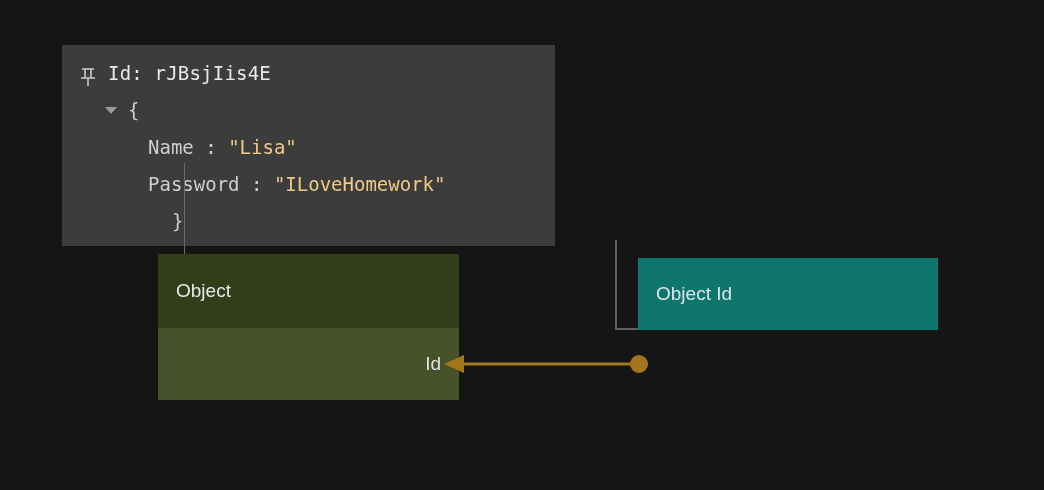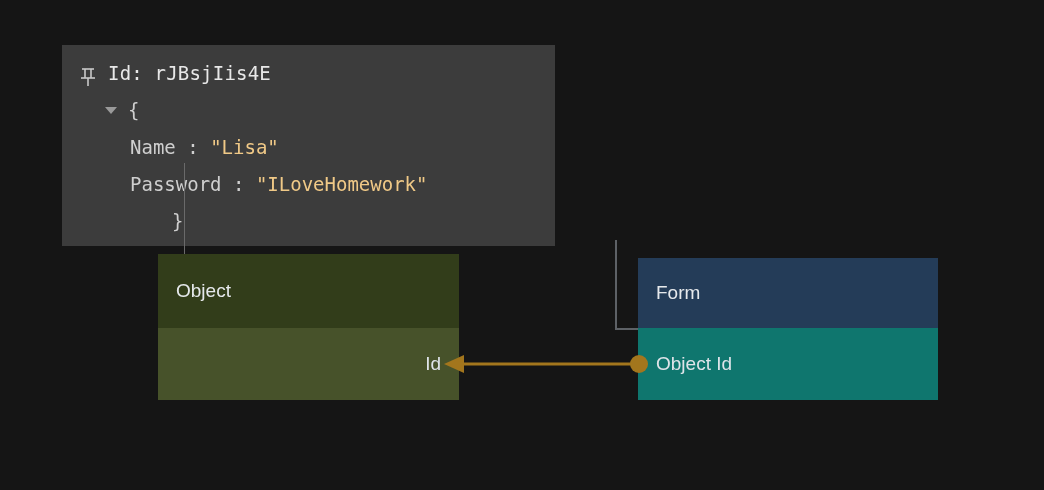--- a/index.html
+++ b/index.html
@@ -77,21 +77,21 @@
   }
   .indent-guide {
     position: absolute;
     left: 122px;
     top: 118px;
     width: 1px;
     height: 92px;
     background: #6a6a6a;
   }
   .prop-row {
-    padding-left: 68px;
+    padding-left: 86px;
   }
   .prop-key { color: #cfcfcf; }
   .prop-colon { color: #cfcfcf; }
   .prop-val { color: #f0c987; }
   .brace-row-open { padding-left: 16px; }
   .brace-row-close { padding-left: 110px; }
 
   
   .entity {
     position: absolute;
@@ -215,21 +215,20 @@
     <div class="entity-field">Id</div>
   </div>
 
 
   <div class="tree-elbow">
     <div class="v"></div>
     <div class="h"></div>
   </div>
 
   <div class="entity entity-form">
-    <div class="entity-header">Form</div>
     <div class="entity-field">Object Id</div>
   </div>
 
   <svg class="link-svg" viewBox="0 0 215 38" xmlns="http://www.w3.org/2000/svg">
     <line x1="18" y1="19" x2="199" y2="19" stroke="#a3761d" stroke-width="3"></line>
     <polygon points="4,19 24,10 24,28" fill="#a3761d"></polygon>
     <circle cx="199" cy="19" r="9" fill="#a3761d"></circle>
   </svg>
 
 </div>

